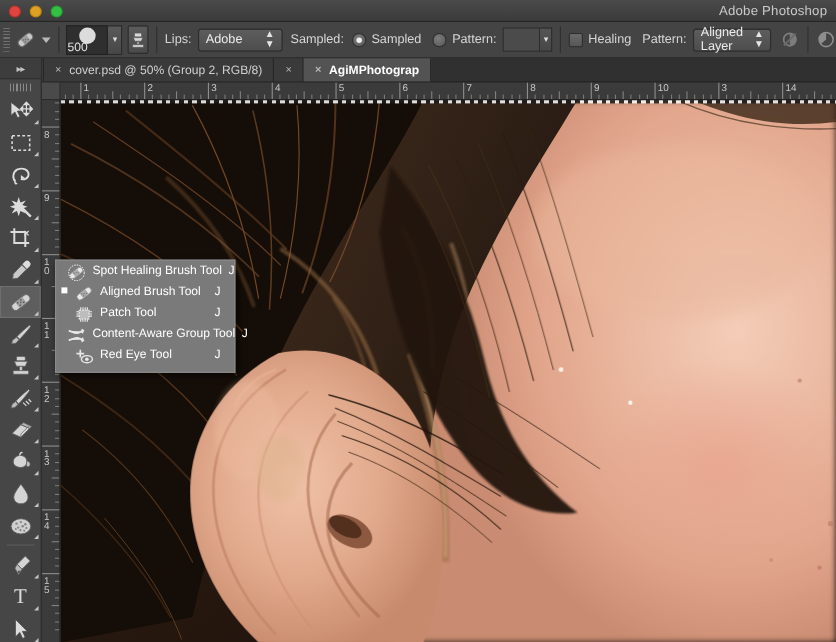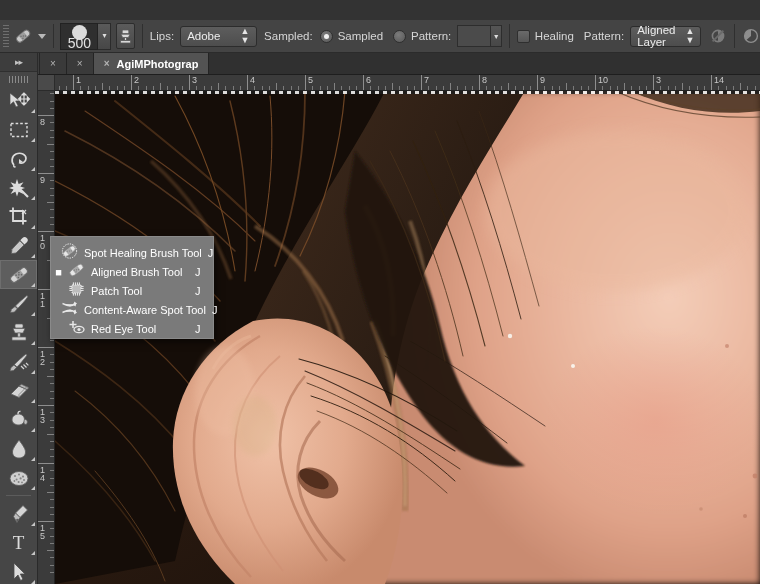--- a/index.html
+++ b/index.html
@@ -44,22 +44,22 @@
     width:26px;height:26px; display:flex;align-items:center;justify-content:center;
   }
   .caret{ width:0;height:0;border-left:4px solid transparent;border-right:4px solid transparent;
     border-top:5px solid #b9b9b9; margin-left:4px;}
   .brushbox{
     width:38px;height:27px;background:#2f2f2f;border:1px solid #222;
     display:flex;flex-direction:column;align-items:center;justify-content:flex-start;
     position:relative;
   }
   .brushdot{ width:15px;height:15px;border-radius:50%;background:#dcdcdc;margin-top:1px;}
-  .brushnum{ position:absolute;bottom:0px;left:0;width:100%;text-align:center;
-    font-size:14px;color:#e2e2e2;line-height:11px;}
+  .brushnum{ position:absolute;bottom:0px;left:0;width:100%;text-align:left;
+    font-size:11px;color:#e2e2e2;line-height:11px;}
   .brushstep{
     width:13px;height:27px;background:linear-gradient(#5a5a5a,#474747);
     border:1px solid #2b2b2b;border-left:none;display:flex;align-items:center;justify-content:center;
   }
   .stampbtn{
     width:26px;height:26px;background:linear-gradient(#5b5b5b,#4a4a4a);
     border:1px solid #2d2d2d;border-radius:2px;
     display:flex;align-items:center;justify-content:center;
   }
   .lbl{ color:#d6d6d6; font-size:11.5px; white-space:nowrap;}
@@ -171,34 +171,42 @@
   }
 
   
   .flyout{
     position:absolute;left:50px;top:236px;width:164px;
     background:#7a7a7a;border:1px solid #8a8a8a;
     box-shadow:2px 3px 7px rgba(0,0,0,.55); z-index:20;
     padding:3px 0;
   }
   .fly-item{
-    display:flex;align-items:flex-end;height:19px;padding:0 6px 0 4px;color:#ffffff;
+    display:flex;align-items:flex-start;height:19px;padding:0 6px 0 4px;color:#ffffff;
     font-size:11px; gap:6px;
   }
   .fly-bullet{ width:7px;text-align:center;font-size:11px;color:#fff;line-height:11px;}
   .fly-ico{ width:17px;height:16px;display:flex;align-items:center;justify-content:center;flex:0 0 17px;}
   .fly-lbl{ flex:1 1 auto; white-space:nowrap;}
   .fly-key{ color:#ffffff; width:12px; text-align:left;}
   svg{ display:block; }
 </style>
 </head>
 <body>
 
 <div id="app">
 
+  <div class="titlebar">
+    <div class="traffic">
+      <span class="dot red"></span>
+      <span class="dot yellow"></span>
+      <span class="dot green"></span>
+    </div>
+    <div class="apptitle">Adobe Photoshop</div>
+  </div>
 
   <div class="optionsbar">
     <div class="grip"></div>
 
     <div class="toolpreview">
       <svg width="22" height="22" viewBox="0 0 22 22">
         <g transform="rotate(-40 11 11)">
           <rect x="3.5" y="8" width="15" height="6.5" rx="3.2" fill="#c9c9c9" stroke="#6f6f6f" stroke-width="1"></rect>
           <rect x="7.8" y="8.2" width="6.4" height="6.1" fill="#9d9d9d"></rect>
           <circle cx="9.3" cy="10" r=".7" fill="#6a6a6a"></circle>
@@ -292,20 +300,21 @@
         <circle cx="9" cy="9" r="6.4" fill="none" stroke="#8e8e8e" stroke-width="1.4"></circle>
         <path d="M9 2.8 A6.2 6.2 0 0 0 4.3 13 L9 9 Z" fill="#8e8e8e"></path>
       </svg>
     </div>
   </div>
 
   <div class="tabbar">
     <div class="tabcollapse">▸▸</div>
     <div class="tab">
       <span class="x">×</span>
+      <span>cover.psd @ 50% (Group 2, RGB/8)</span>
     </div>
     <div class="tab">
       <span class="x">×</span>
     </div>
     <div class="tab active">
       <span class="x">×</span>
       <span>AgiMPhotograp</span>
     </div>
   </div>
 
@@ -874,21 +883,21 @@
       <span class="fly-ico">
         <svg width="17" height="16" viewBox="0 0 17 16">
           <path d="M2 4 C6 5.5 9 8 13 4.5 L15.5 3 L14.5 6.5 L11 4.2" fill="#e8e8e8"></path>
           <path d="M2 12 C6 10.5 9 8 13 11.5 L15.5 13 L14.5 9.5 L11 11.8" fill="#e8e8e8"></path>
           <path d="M1.5 3.5 C6 5 9.5 8 14.5 3.2" fill="none" stroke="#e8e8e8" stroke-width="1.6"></path>
           <path d="M1.5 12.5 C6 11 9.5 8 14.5 12.8" fill="none" stroke="#e8e8e8" stroke-width="1.6"></path>
           <path d="M13.2 1.6 L16 3.4 L13 5 Z" fill="#e8e8e8"></path>
           <path d="M13.2 14.4 L16 12.6 L13 11 Z" fill="#e8e8e8"></path>
         </svg>
       </span>
-      <span class="fly-lbl">Content-Aware Spot Tool</span>
+      <span class="fly-lbl">Content-Aware Group Tool</span>
       <span class="fly-key">J</span>
     </div>
 
     <div class="fly-item">
       <span class="fly-bullet"></span>
       <span class="fly-ico">
         <svg width="17" height="16" viewBox="0 0 17 16">
           <path d="M1.5 5.5 h7 M5 2 v7" stroke="#e8e8e8" stroke-width="1.5"></path>
           <ellipse cx="11" cy="10.5" rx="5" ry="3.2" fill="none" stroke="#e8e8e8" stroke-width="1.3"></ellipse>
           <circle cx="11" cy="10.5" r="1.6" fill="#e8e8e8"></circle>

